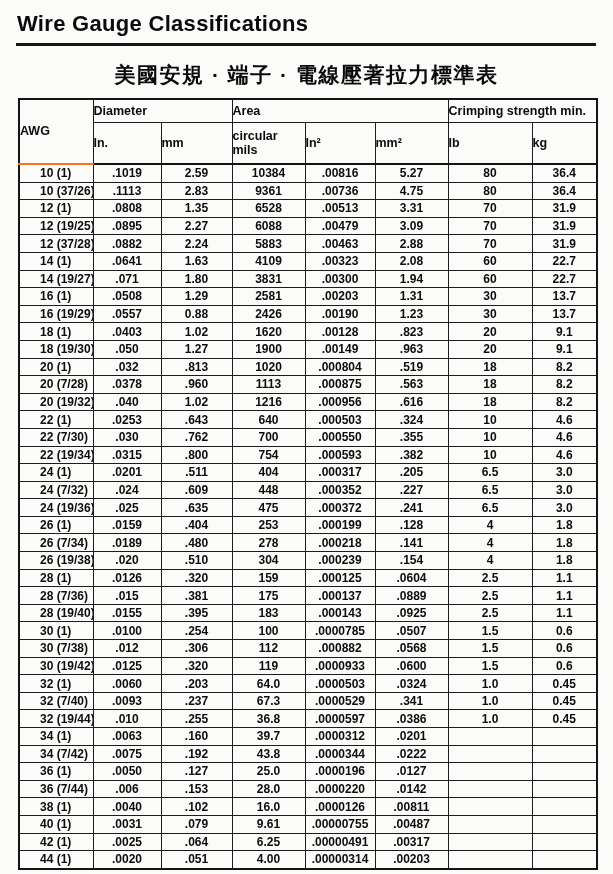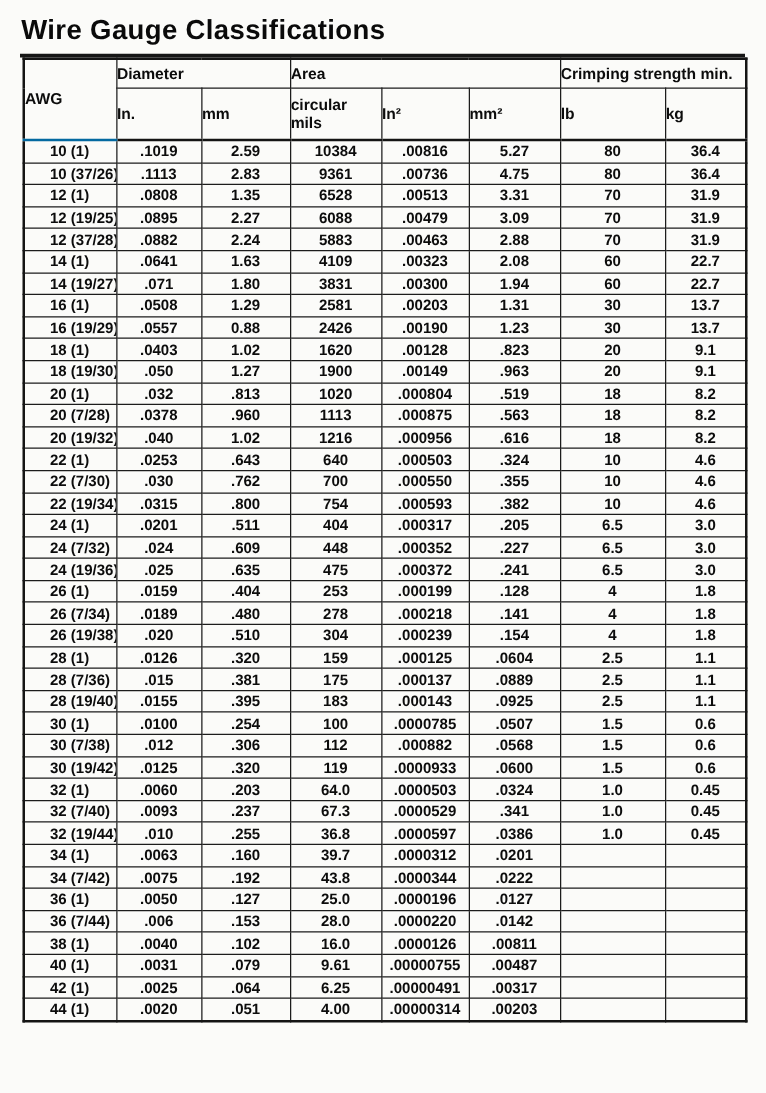--- a/index.html
+++ b/index.html
@@ -50,21 +50,21 @@
     white-space: nowrap;
   }
   .wire-table thead th {
     font-size: 12.5px;
     text-align: left;
     vertical-align: middle;
     line-height: 1.15;
   }
   .wire-table thead tr.group-row th { height: 22px; }
   .wire-table thead tr.sub-row th { height: 40px; border-bottom: 2px solid #141414; white-space: normal; }
-  .wire-table thead th.awg-head { border-bottom: 2px solid #0369a1; }
+  .wire-table thead th.awg-head { border-bottom: 2px solid #f97316; }
   .wire-table td {
     font-size: 12px;
     height: 16.6px;
     text-align: center;
     vertical-align: middle;
     line-height: 1;
   }
   .wire-table td.awg {
     text-align: left;
     padding-left: 20px;
@@ -78,20 +78,21 @@
   col.c-mm2 { width: 73px; }
   col.c-lb  { width: 84px; }
   col.c-kg  { width: 65px; }
 </style>
 </head>
 <body>
 
 <div class="page">
   <h1 class="page-title">Wire Gauge Classifications</h1>
   <div class="title-rule"></div>
+  <h2 class="page-subtitle">美國安規 · 端子 · 電線壓著拉力標準表</h2>
 
   <table class="wire-table">
     <colgroup>
       <col class="c-awg">
         <col class="c-in">
         <col class="c-mm">
         <col class="c-cm">
       <col class="c-in2">
         <col class="c-mm2">
         <col class="c-lb">

